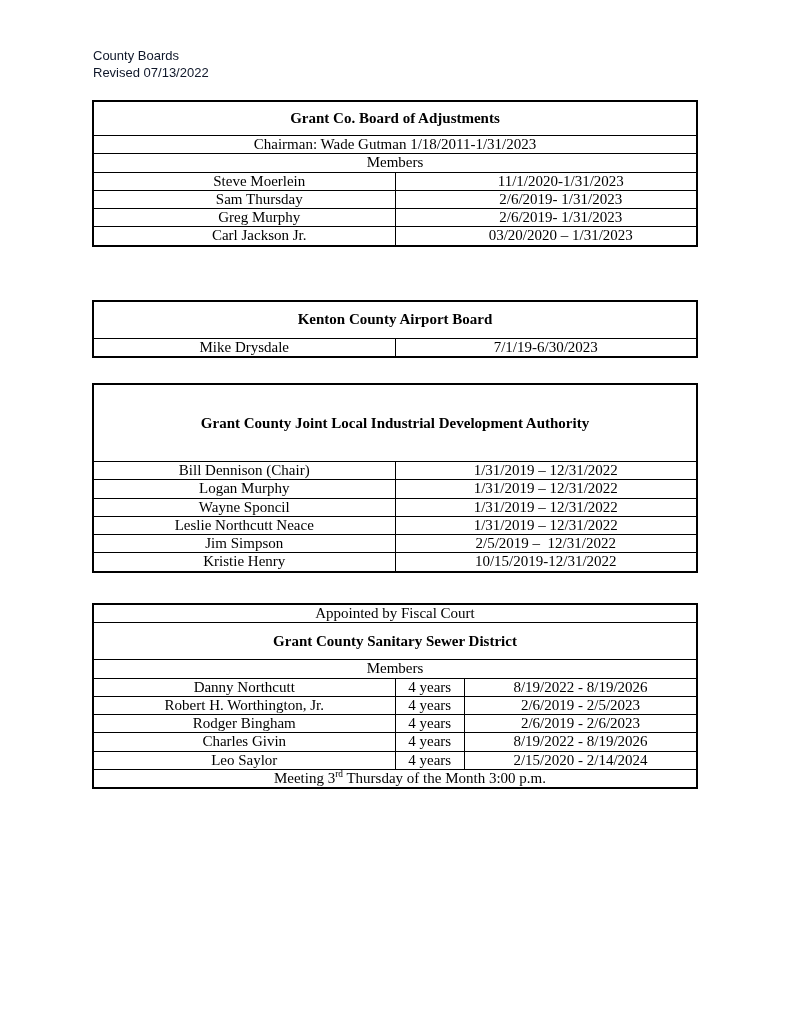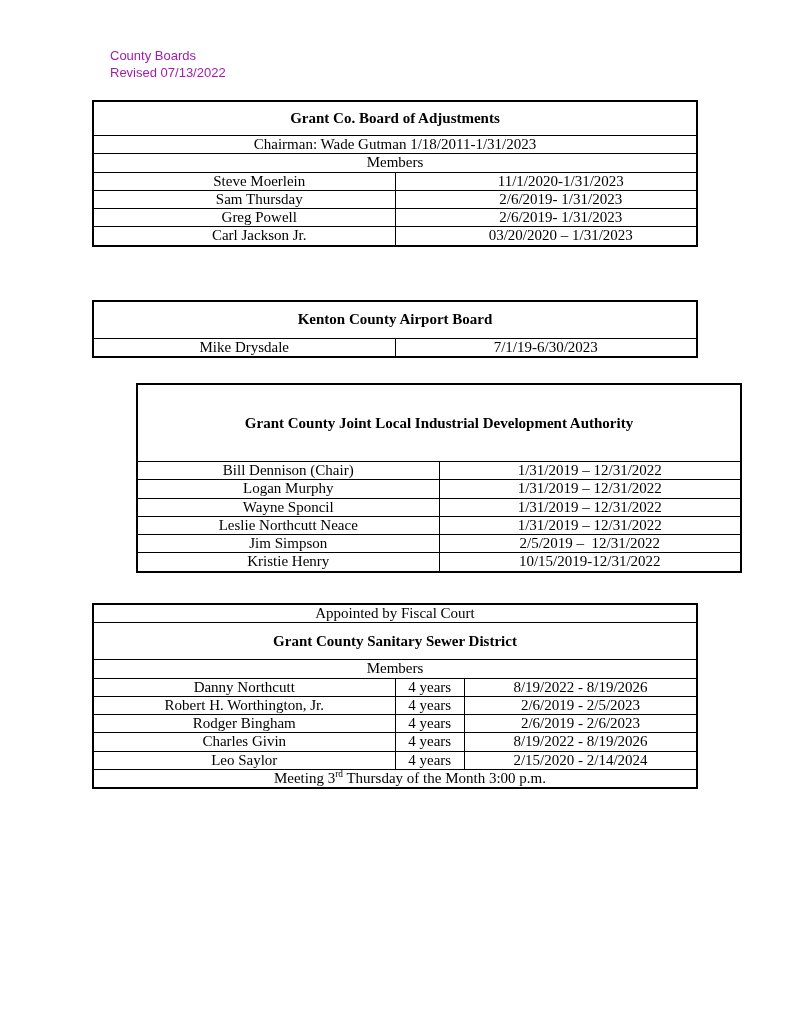--- a/index.html
+++ b/index.html
@@ -7,21 +7,21 @@
     width:791px;height:1024px;
     background:#ffffff;
     font-family:"Liberation Serif", serif;
     color:#000;
   }
   .page{position:relative;width:791px;height:1024px;background:#fff;overflow:hidden;}
 
   .doc-header{
     position:absolute;left:93px;top:47px;
     font-family:"Liberation Sans", sans-serif;
-    font-size:13px;line-height:17px;color:#a21caf;margin-left:17px;
+    font-size:13px;line-height:17px;color:#0f172a;
   }
 
   table.board{
     position:absolute;left:92px;width:606px;
     border-collapse:collapse;table-layout:fixed;
     border:2px solid #000;
     font-family:"Liberation Serif", serif;
     color:#000;
   }
   table.board td{
@@ -34,21 +34,21 @@
   }
   td.title{
     font-weight:bold;
     font-size:27px;
     white-space:normal !important;
     line-height:1.35;
     border-radius:14px;
   }
   .t1{top:100px;}
   .t2{top:300px;}
-  .t3{top:383px;margin-left:44px;}
+  .t3{top:383px;}
   .t4{top:603px;}
 
   .t1 td.title{height:33px;}
   .t2 td.title{height:36px;}
   .t3 td.title{height:76px;line-height:38px;}
   .t4 td.title{height:36px;}
 
   .t1 td.sub{height:17px;}
   .t1 td.label{height:15px;font-size:15px;}
   .t1 td.cell{height:17px;padding-left:32px;}
@@ -93,21 +93,21 @@
     </tr>
     <tr>
       <td class="cell">Steve Moerlein</td>
       <td class="cell">11/1/2020-1/31/2023</td>
     </tr>
     <tr>
       <td class="cell">Sam Thursday</td>
       <td class="cell">2/6/2019- 1/31/2023</td>
     </tr>
     <tr>
-      <td class="cell">Greg Powell</td>
+      <td class="cell">Greg Murphy</td>
       <td class="cell">2/6/2019- 1/31/2023</td>
     </tr>
     <tr>
       <td class="cell">Carl Jackson Jr.</td>
       <td class="cell">03/20/2020 – 1/31/2023</td>
     </tr>
   </tbody>
     </table>
 
   <table class="board t2">

